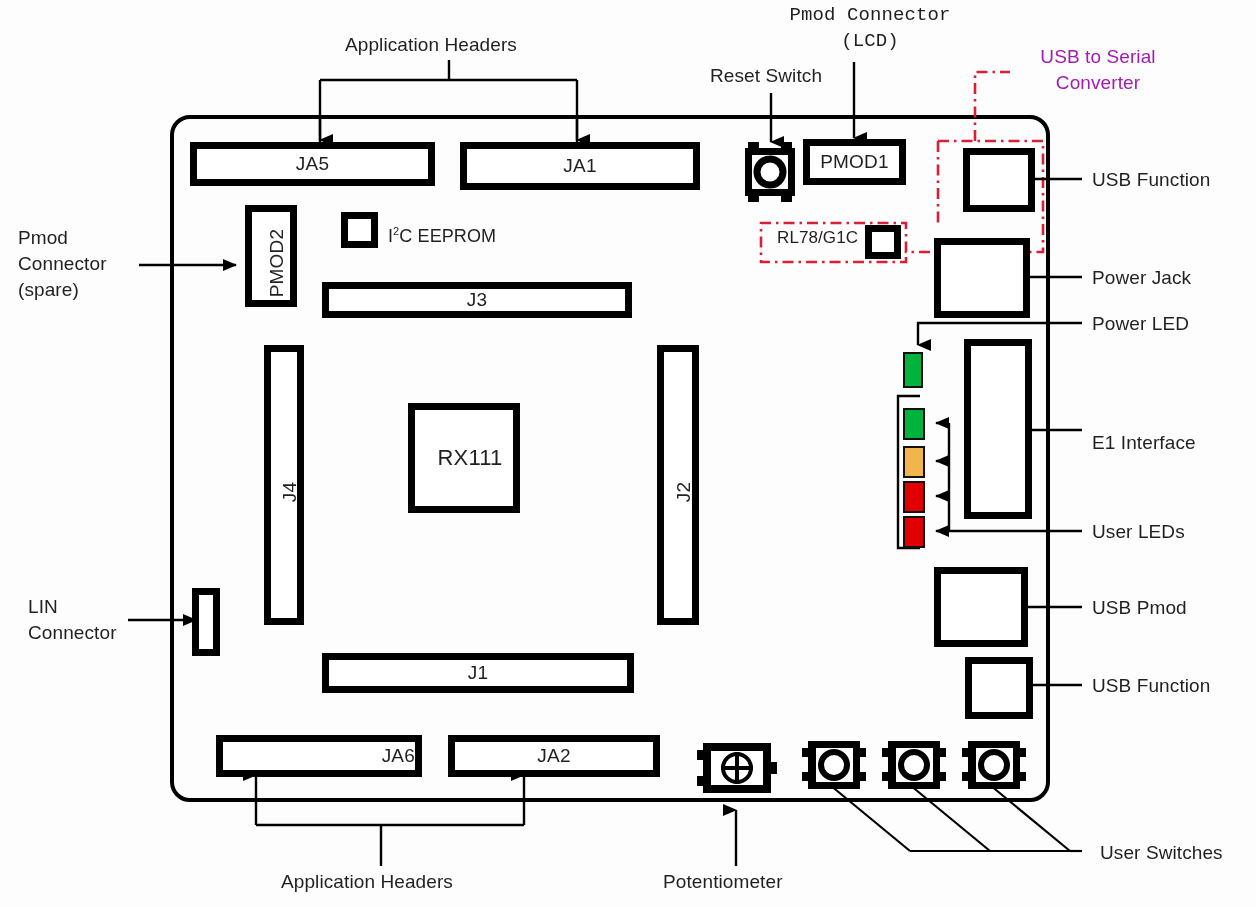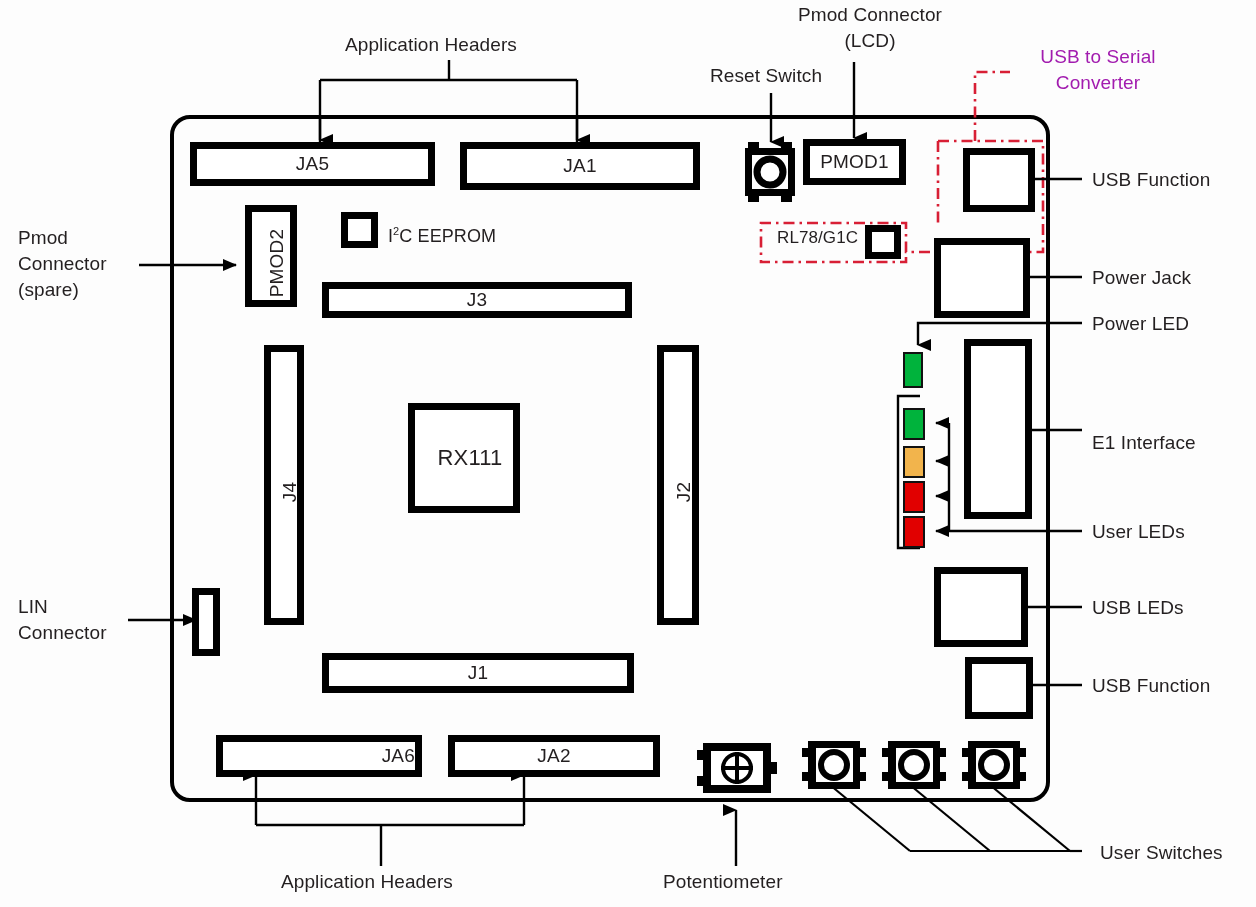--- a/index.html
+++ b/index.html
@@ -297,46 +297,46 @@
       <circle cx="994" cy="765" r="13" fill="none" stroke="#000" stroke-width="6"></circle>
       <rect x="962" y="748" width="9" height="9" fill="#000"></rect>
       <rect x="962" y="772" width="9" height="9" fill="#000"></rect>
       <rect x="1017" y="748" width="9" height="9" fill="#000"></rect>
       <rect x="1017" y="772" width="9" height="9" fill="#000"></rect>
     </g>
   </svg>
 
   <div class="lbl" style="left:345px; top:32px;">Application Headers</div>
 
-  <div class="lbl" style="left:780px; top:2px; text-align:center; width:180px;">Pmod Connector
+  <div class="lbl" style="left:780px; top:2px; text-align:center; width:180px;font-family:Liberation Mono, monospace;">Pmod Connector
 (LCD)</div>
 
   <div class="lbl" style="left:710px; top:63px;">Reset Switch</div>
 
   <div class="lbl red" style="left:1008px; top:44px; text-align:center; width:180px;">USB to Serial
 Converter</div>
 
   <div class="lbl" style="left:18px; top:225px;">Pmod
 Connector
 (spare)</div>
 
-  <div class="lbl" style="left:18px; top:594px;">LIN
+  <div class="lbl" style="left:28px; top:594px;">LIN
 Connector</div>
 
   <div class="lbl" style="left:1092px; top:167px;">USB Function</div>
 
   <div class="lbl" style="left:1092px; top:265px;">Power Jack</div>
 
   <div class="lbl" style="left:1092px; top:311px;">Power LED</div>
 
   <div class="lbl" style="left:1092px; top:418px;margin-top:12px;">E1 Interface</div>
 
   <div class="lbl" style="left:1092px; top:519px;">User LEDs</div>
 
-  <div class="lbl" style="left:1092px; top:595px;">USB LEDs</div>
+  <div class="lbl" style="left:1092px; top:595px;">USB Pmod</div>
 
   <div class="lbl" style="left:1092px; top:673px;">USB Function</div>
 
   <div class="lbl" style="left:1100px; top:840px;">User Switches</div>
 
   <div class="lbl" style="left:663px; top:869px;">Potentiometer</div>
 
   <div class="lbl" style="left:281px; top:869px;">Application Headers</div>
 
 </div>

